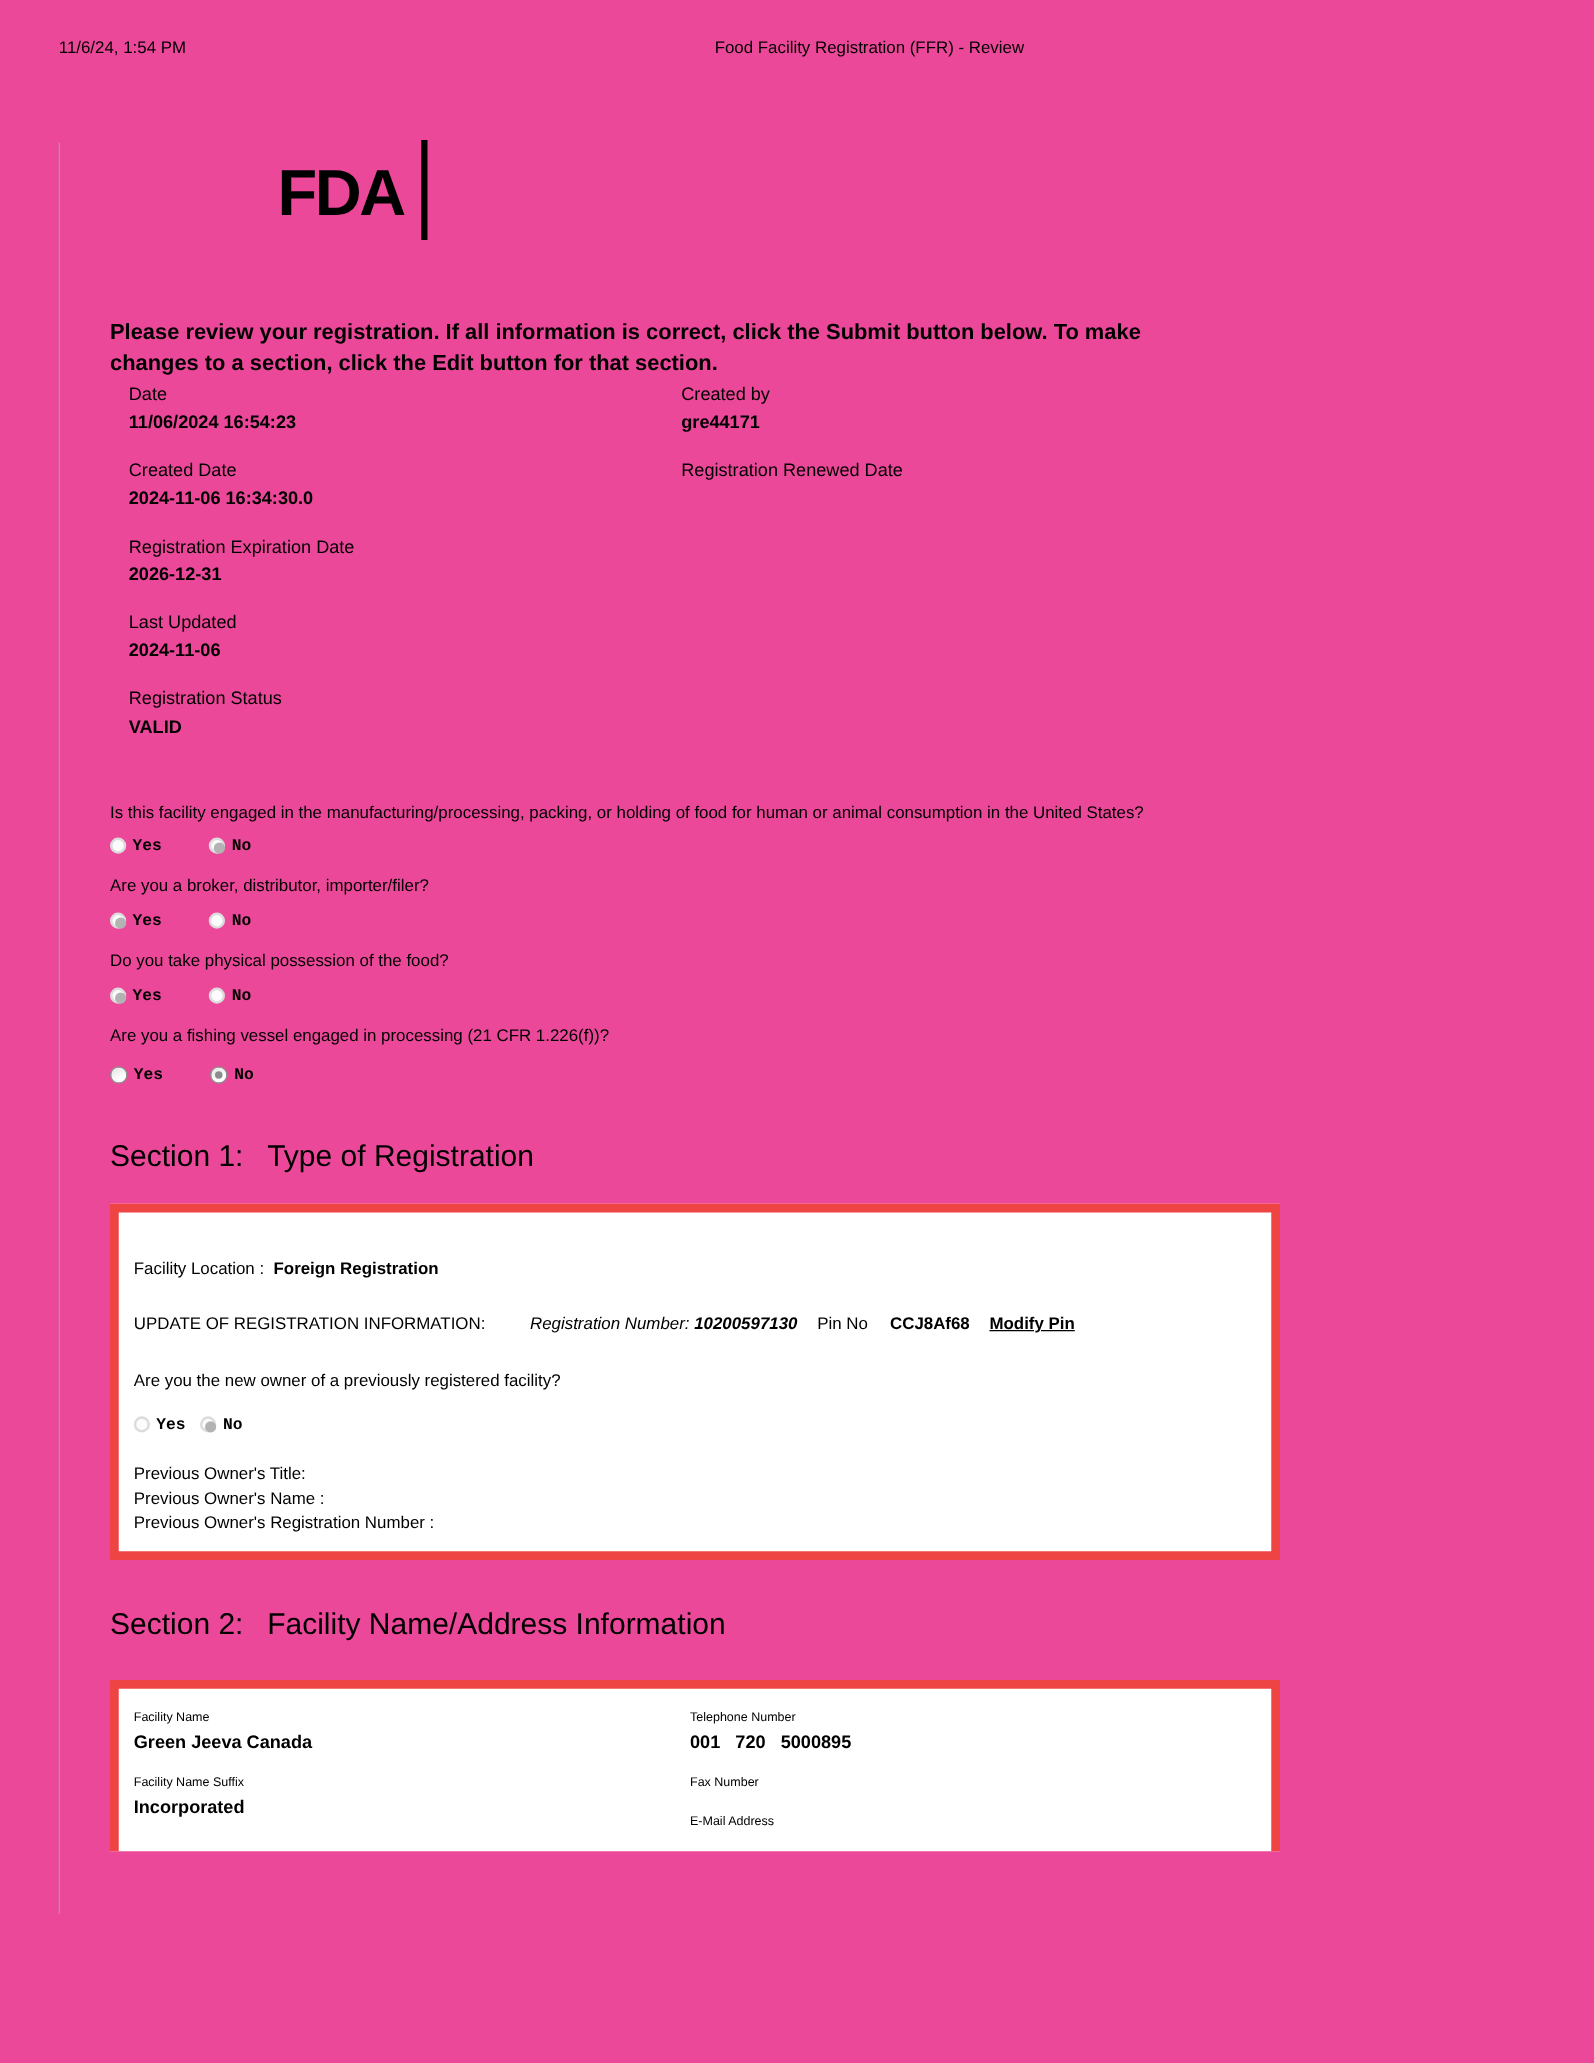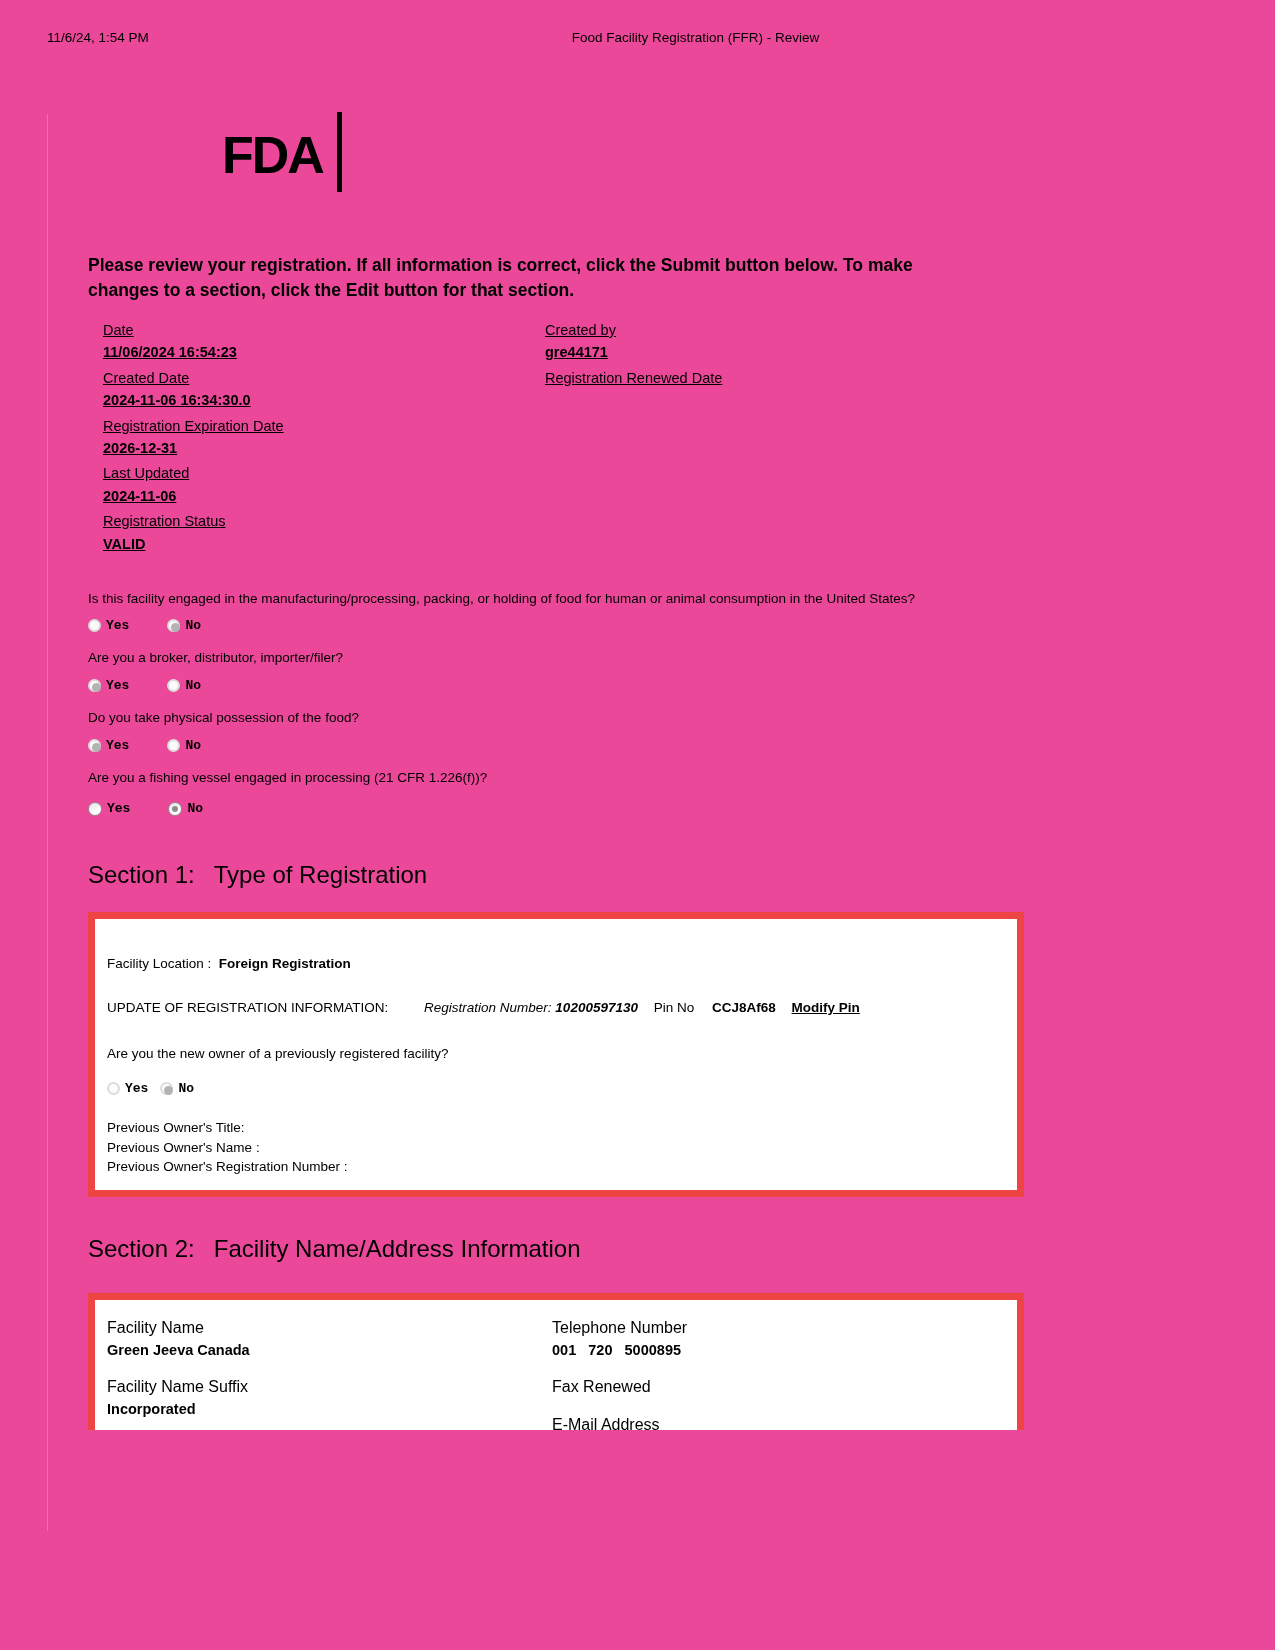--- a/index.html
+++ b/index.html
@@ -27,21 +27,21 @@
   .logo-bar { width:5px; height:80px; background:#000; margin:0 16px 0 14px; }
   .logo-title { font-size:28px; font-weight:bold; line-height:1.45; white-space:nowrap; }
 
   
   .main { position:absolute; left:88px; top:253px; width:936px; }
 
   .intro { font-size:17.5px; font-weight:bold; line-height:1.4; max-width:880px; }
 
   .field-grid {
     display:grid; grid-template-columns:442px auto;
-    row-gap:8px; padding-left:15px; margin-top:20px;text-decoration:underline;
+    row-gap:21px; padding-left:15px; margin-top:6px;
   }
   .field-label { font-size:14.5px; line-height:1.2; }
   .field-value { font-size:14.5px; font-weight:bold; line-height:1.2; margin-top:5px; min-height:17px; white-space:pre-wrap; }
 
   .questions { margin-top:28px; }
   .question { margin-bottom:15px; max-width:835px; }
   .q-text { font-size:13.5px; line-height:1.45; }
   .radio-row { margin-top:6px; display:flex; align-items:flex-end; height:19px;font-family:Liberation Mono, monospace; }
   .radio-option { display:flex; align-items:center; cursor:default; }
   .radio-option + .radio-option { margin-left:38px; }
@@ -79,21 +79,21 @@
   .reg-num-label { margin-left:22px; }
   .modify-pin { color:#000; font-weight:bold; text-decoration:underline; margin-left:12px; }
   .new-owner-q { margin-top:26px; }
   .box-1 .radio-row { margin-top:14px; }
   .prev-owner { margin-top:22px; }
   .prev-owner .line { line-height:1.42; }
 
   .box-2 { margin-top:30px; height:137px; border-bottom:none; overflow:hidden; padding:18px 12px 0 12px; }
   .box2-grid { display:grid; grid-template-columns:445px auto; }
   .b2-field { margin-bottom:18px; }
-  .b2-label { font-size:16px; line-height:1.2; }
+  .b2-label { font-size:10px; line-height:1.2; }
   .b2-value { font-size:14.5px; font-weight:bold; line-height:1.2; margin-top:5px; min-height:17px; white-space:pre-wrap; }
   .b2-fax-gap { height:19px; }
 
   
   .print-footer { position:absolute; bottom:58px; left:0; right:0; height:18px; font-size:13.5px; }
   .pf-url { position:absolute; left:47px; top:0; }
   .pf-page { position:absolute; right:110px; top:0; }
 </style>
 </head>
 <body>
@@ -265,21 +265,21 @@
             <div class="b2-label">Facility Name Suffix</div>
             <div class="b2-value">Incorporated</div>
           </div>
         </div>
         <div>
           <div class="b2-field">
             <div class="b2-label">Telephone Number</div>
             <div class="b2-value">001   720   5000895</div>
           </div>
           <div class="b2-field" style="margin-bottom:0;">
-            <div class="b2-label">Fax Renewed</div>
+            <div class="b2-label">Fax Number</div>
             <div class="b2-fax-gap"></div>
           </div>
           <div class="b2-field">
             <div class="b2-label">E-Mail Address</div>
           </div>
         </div>
       </div>
     </div>
 
   </div>

